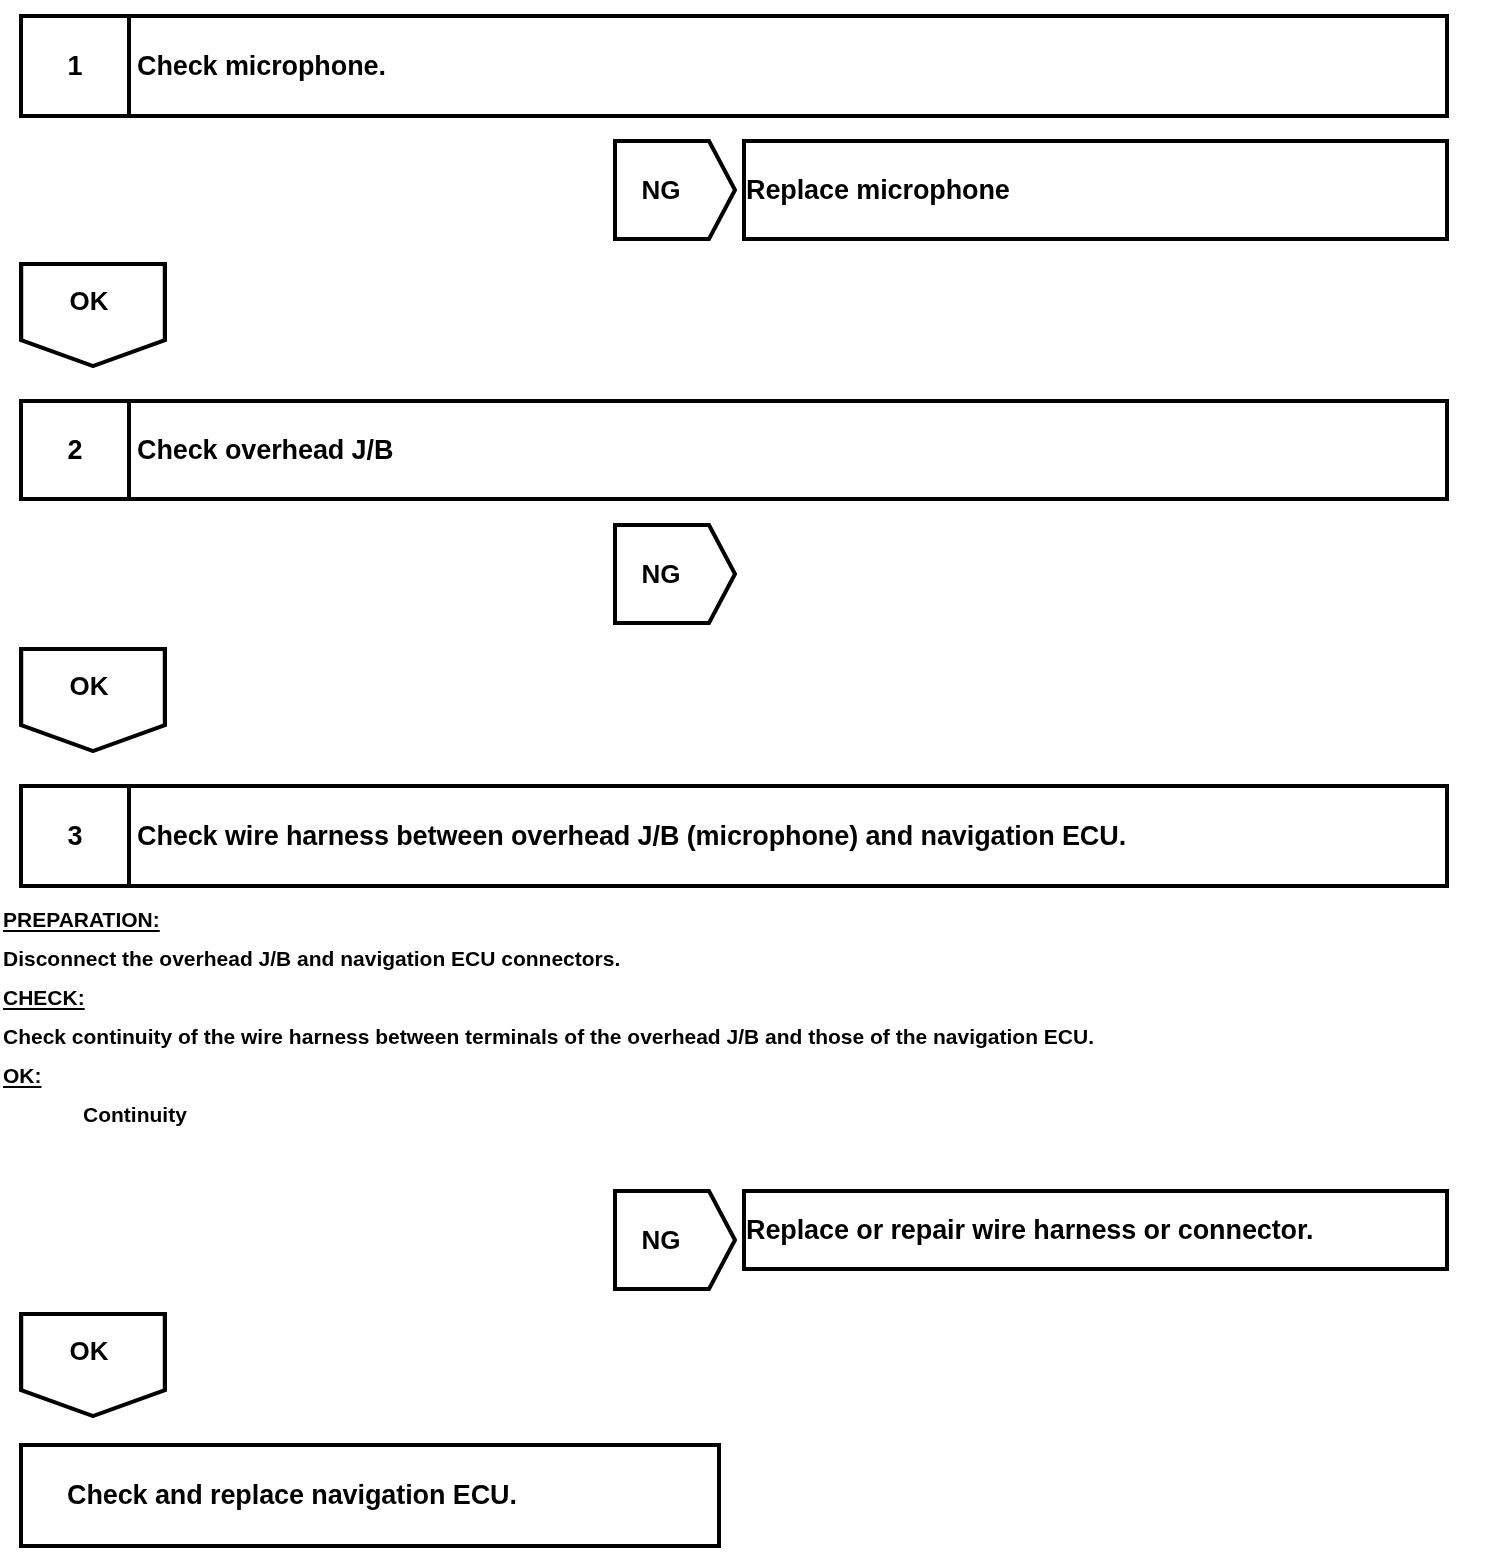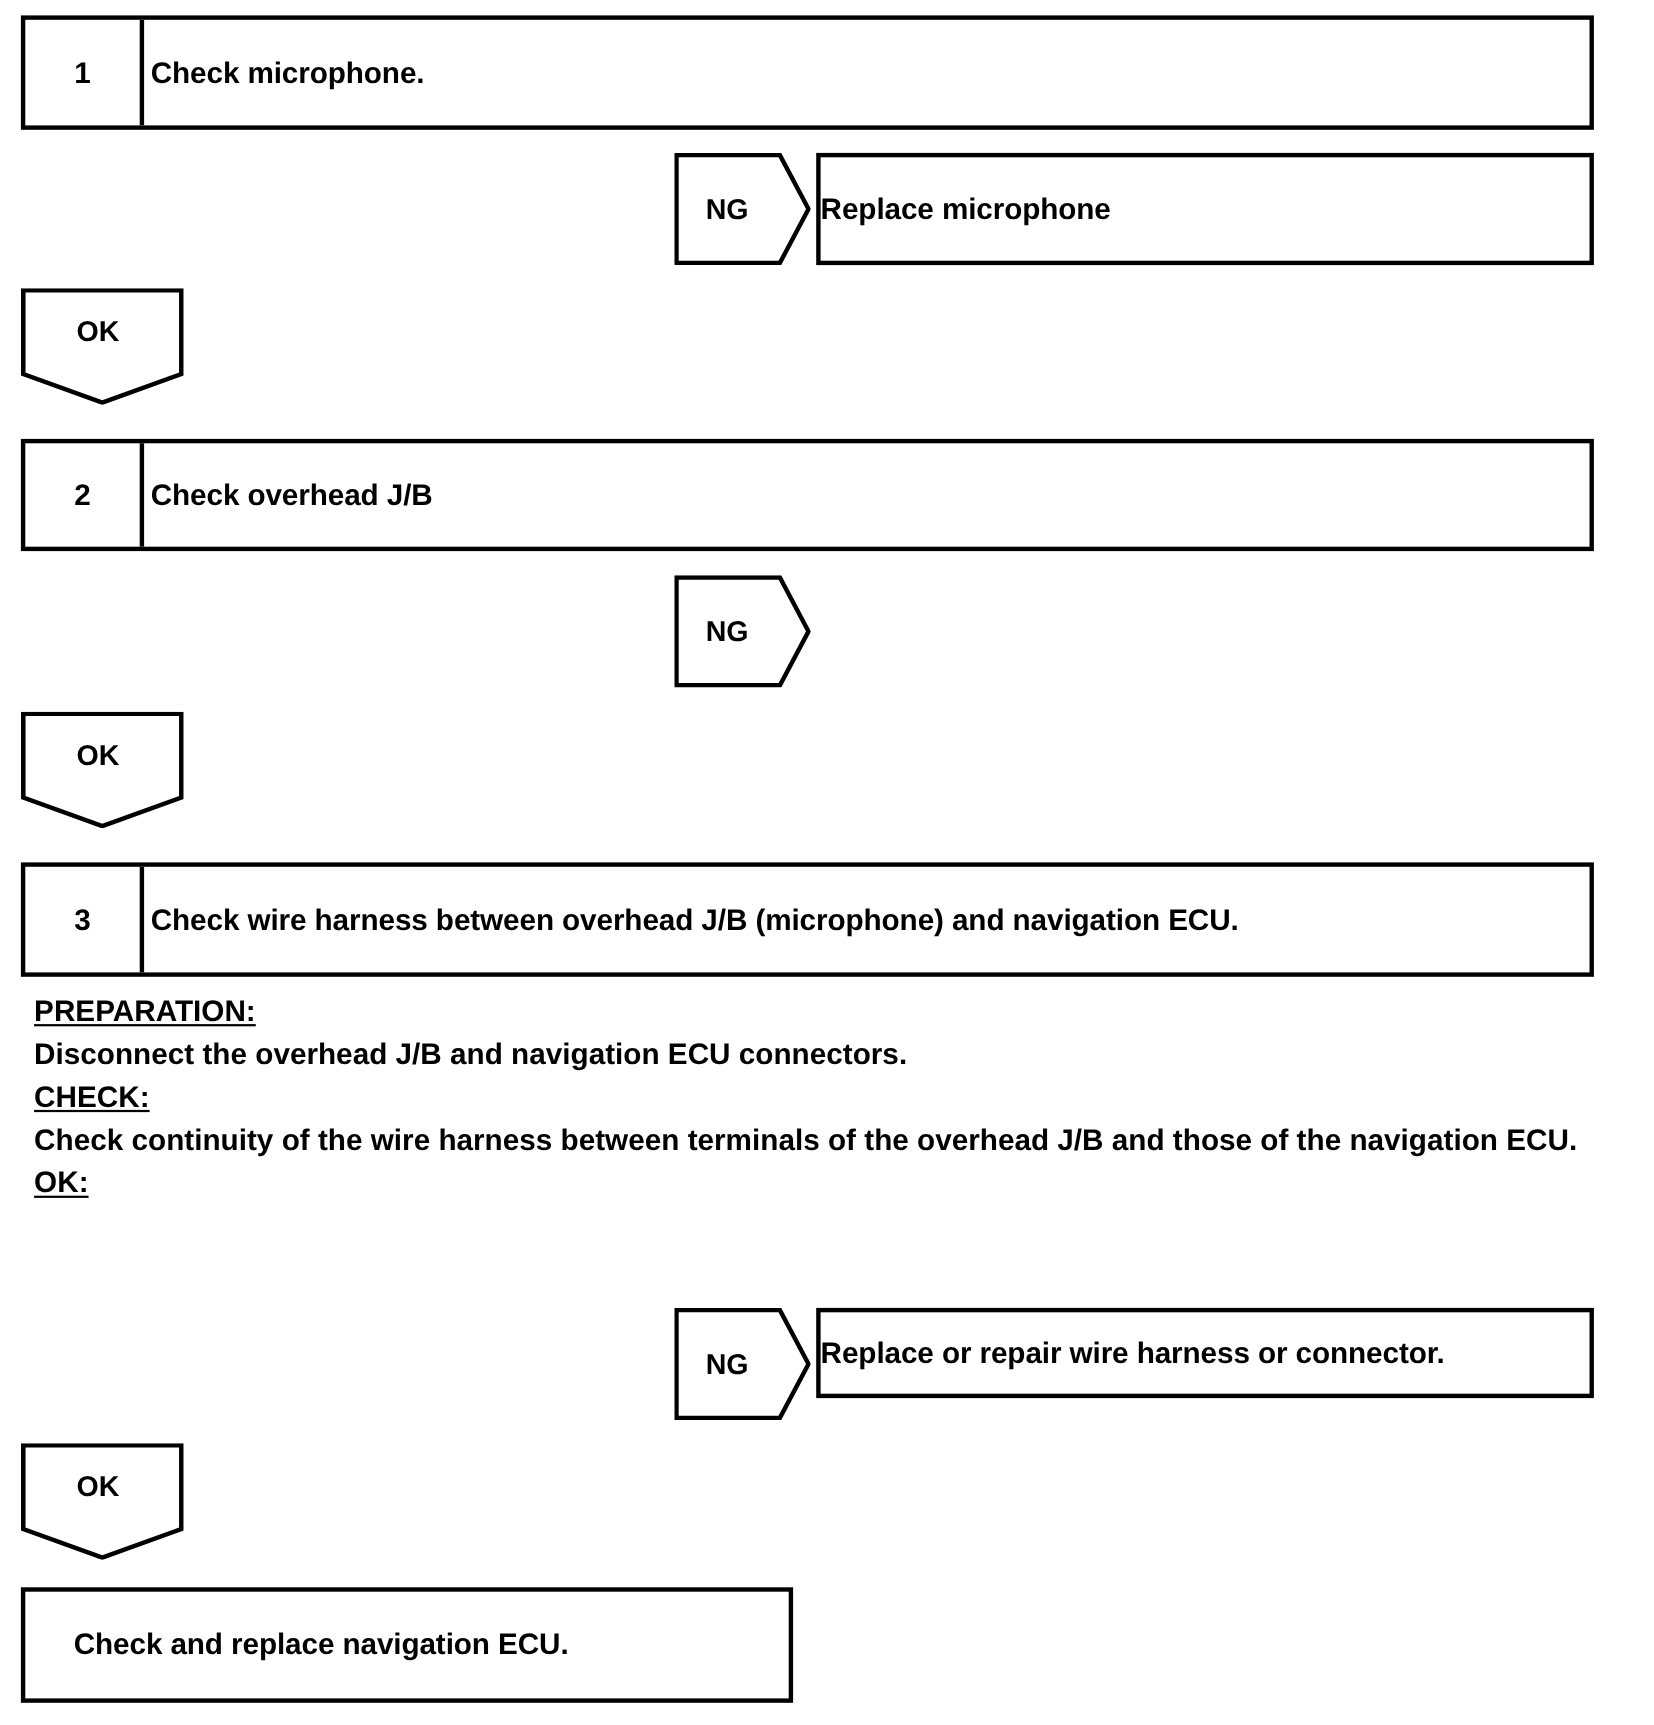--- a/index.html
+++ b/index.html
@@ -111,24 +111,24 @@
     display: flex;
     align-items: center;
     justify-content: center;
     font-weight: bold;
     font-size: 26px;
   }
 
   
   .detail-block {
     position: absolute;
-    left: 31px;
+    left: 3px;
     top: 900px;
     width: 1434px;
-    font-size: 27px;
+    font-size: 21px;
     line-height: 39px;
   }
   .detail-heading {
     font-weight: bold;
     text-decoration: underline;
     text-underline-offset: 3px;
   }
   .detail-body {
     font-weight: bold;
   }
@@ -185,20 +185,21 @@
     <div class="step-num">3</div>
     <div class="step-title">Check wire harness between overhead J/B (microphone) and navigation ECU.</div>
   </div>
 
   <div class="detail-block">
     <div class="detail-heading">PREPARATION:</div>
     <div class="detail-body">Disconnect the overhead J/B and navigation ECU connectors.</div>
     <div class="detail-heading">CHECK:</div>
     <div class="detail-body">Check continuity of the wire harness between terminals of the overhead J/B and those of the navigation ECU.</div>
     <div class="detail-heading">OK:</div>
+    <div class="detail-indent">Continuity</div>
   </div>
 
   <div class="ng-tag" style="left:613px; top:1189px;">
     <svg viewBox="0 0 124 102" preserveAspectRatio="none" aria-hidden="true">
       <polygon points="2,2 96,2 122,51 96,100 2,100" fill="#ffffff" stroke="#000000" stroke-width="4"></polygon>
     </svg>
     <div class="ng-label">NG</div>
   </div>
   <div class="result-box" style="left:742px; top:1189px; width:707px; height:82px;">Replace or repair wire harness or connector.</div>
 

